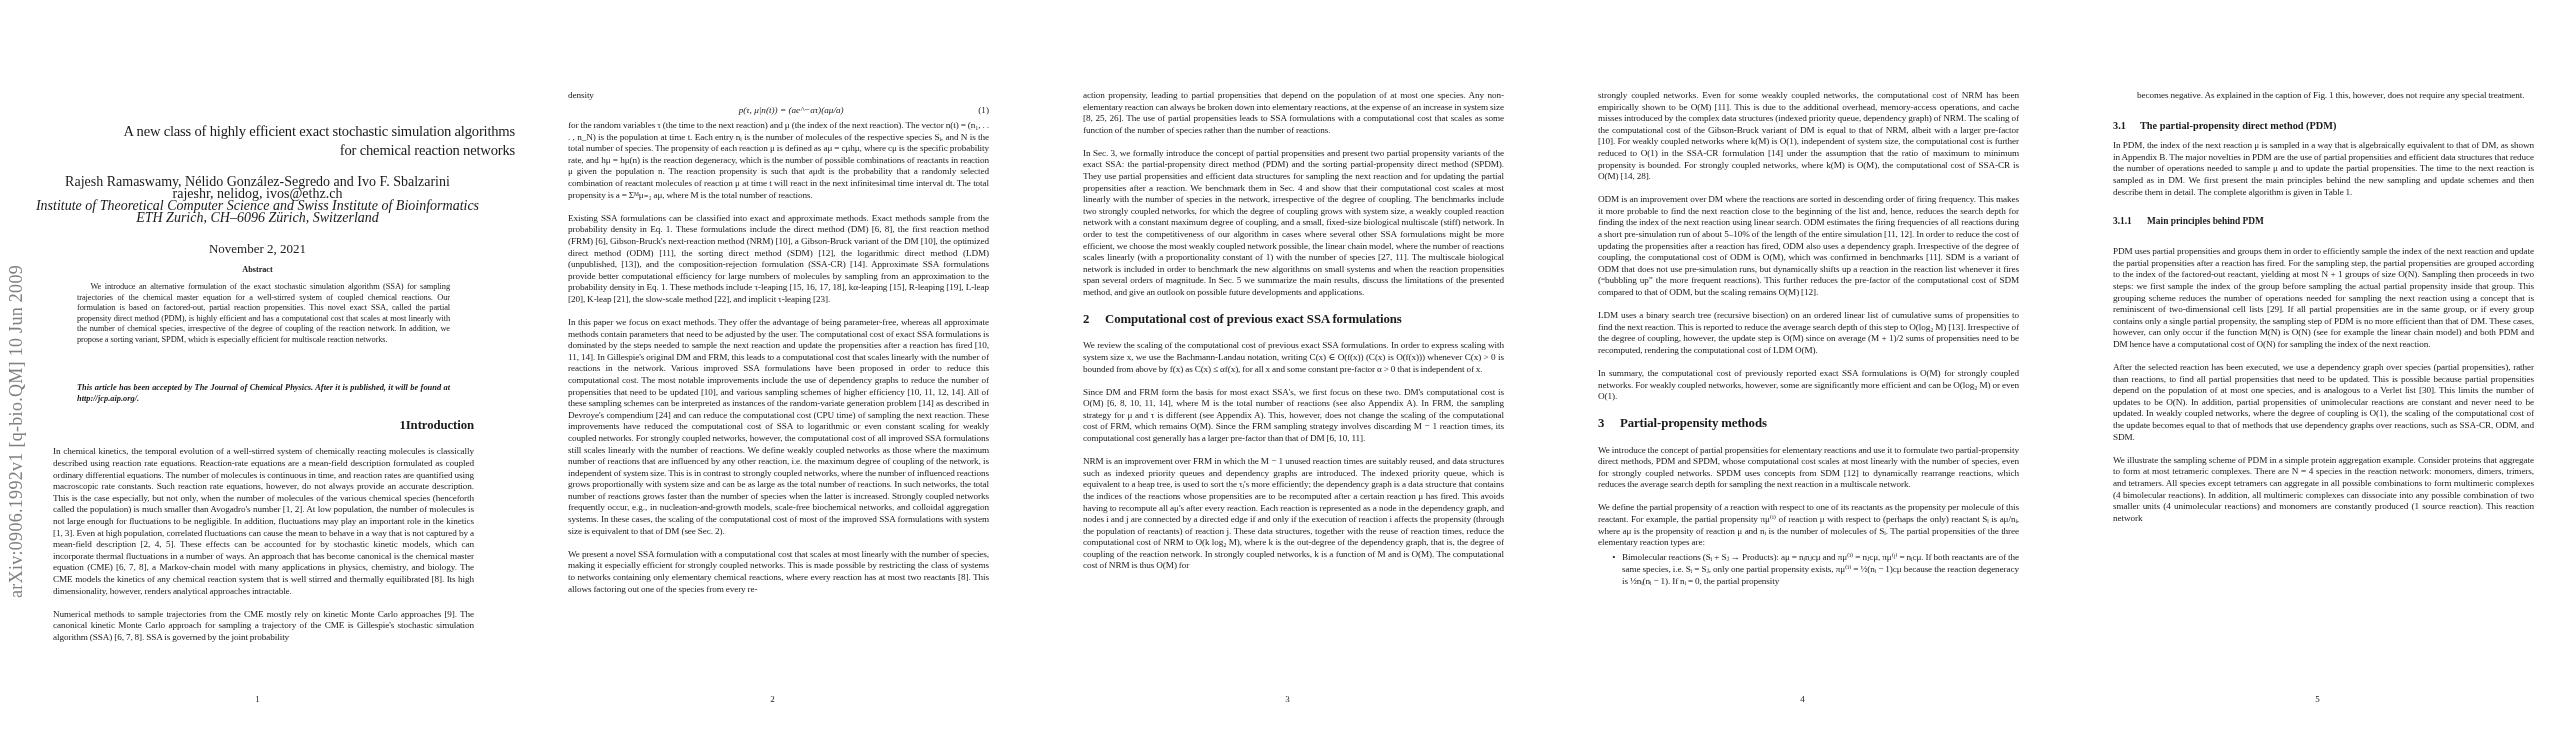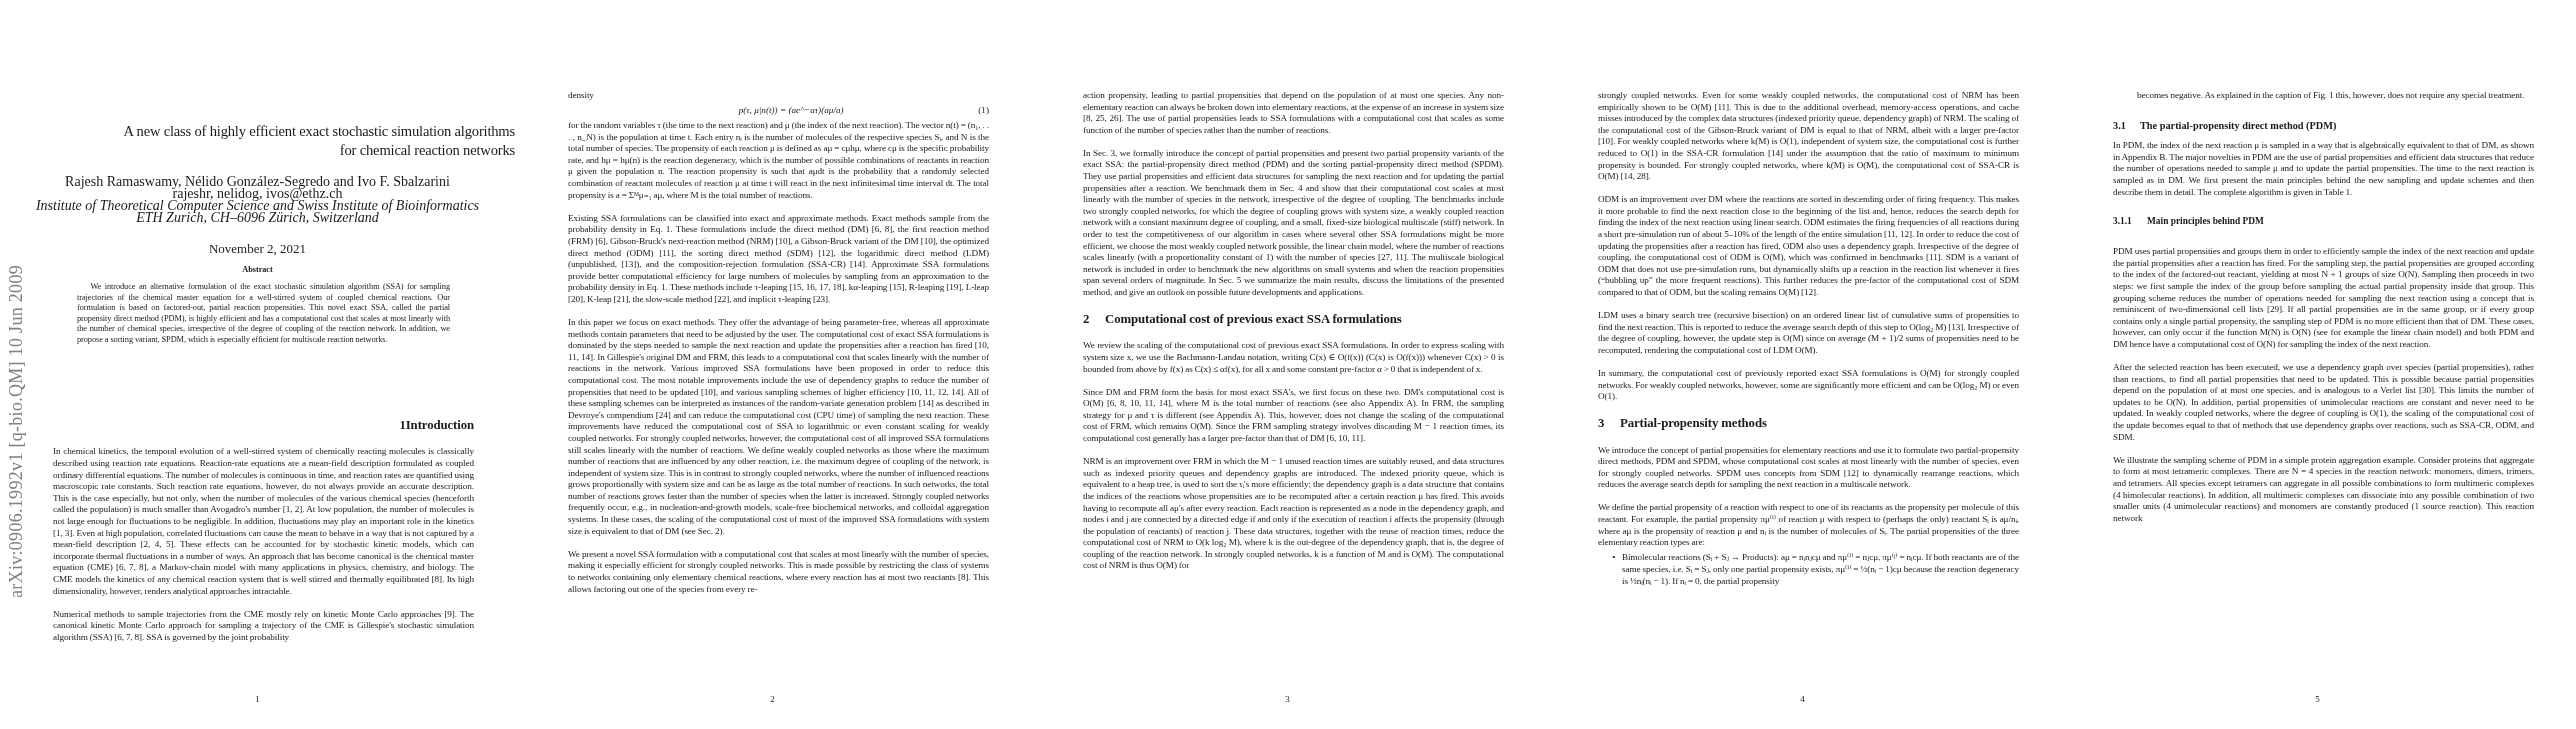--- a/index.html
+++ b/index.html
@@ -60,20 +60,21 @@
     </div>
     <div class="authors">
       <div>Rajesh Ramaswamy, Nélido González-Segredo and Ivo F. Sbalzarini</div>
       <div>rajeshr, nelidog, ivos@ethz.ch</div>
       <div class="affil">Institute of Theoretical Computer Science and Swiss Institute of Bioinformatics</div>
       <div class="affil">ETH Zurich, CH–6096 Zürich, Switzerland</div>
     </div>
     <div class="date">November 2, 2021</div>
     <div class="abstract-title">Abstract</div>
     <div class="abstract">We introduce an alternative formulation of the exact stochastic simulation algorithm (SSA) for sampling trajectories of the chemical master equation for a well-stirred system of coupled chemical reactions. Our formulation is based on factored-out, partial reaction propensities. This novel exact SSA, called the partial propensity direct method (PDM), is highly efficient and has a computational cost that scales at most linearly with the number of chemical species, irrespective of the degree of coupling of the reaction network. In addition, we propose a sorting variant, SPDM, which is especially efficient for multiscale reaction networks.</div>
+    <div class="accepted">This article has been accepted by The Journal of Chemical Physics. After it is published, it will be found at http://jcp.aip.org/.</div>
     <div class="p1-body">
       <div class="h1">
         <span class="num">1</span><span>Introduction</span>
       </div>
       <p class="p">In chemical kinetics, the temporal evolution of a well-stirred system of chemically reacting molecules is classically described using reaction rate equations. Reaction-rate equations are a mean-field description formulated as coupled ordinary differential equations. The number of molecules is continuous in time, and reaction rates are quantified using macroscopic rate constants. Such reaction rate equations, however, do not always provide an accurate description. This is the case especially, but not only, when the number of molecules of the various chemical species (henceforth called the population) is much smaller than Avogadro's number [1, 2]. At low population, the number of molecules is not large enough for fluctuations to be negligible. In addition, fluctuations may play an important role in the kinetics [1, 3]. Even at high population, correlated fluctuations can cause the mean to behave in a way that is not captured by a mean-field description [2, 4, 5]. These effects can be accounted for by stochastic kinetic models, which can incorporate thermal fluctuations in a number of ways. An approach that has become canonical is the chemical master equation (CME) [6, 7, 8], a Markov-chain model with many applications in physics, chemistry, and biology. The CME models the kinetics of any chemical reaction system that is well stirred and thermally equilibrated [8]. Its high dimensionality, however, renders analytical approaches intractable.</p>
       <p class="p">Numerical methods to sample trajectories from the CME mostly rely on kinetic Monte Carlo approaches [9]. The canonical kinetic Monte Carlo approach for sampling a trajectory of the CME is Gillespie's stochastic simulation algorithm (SSA) [6, 7, 8]. SSA is governed by the joint probability</p>
     </div>
     <div class="pagenum">1</div>
   </div>
 

